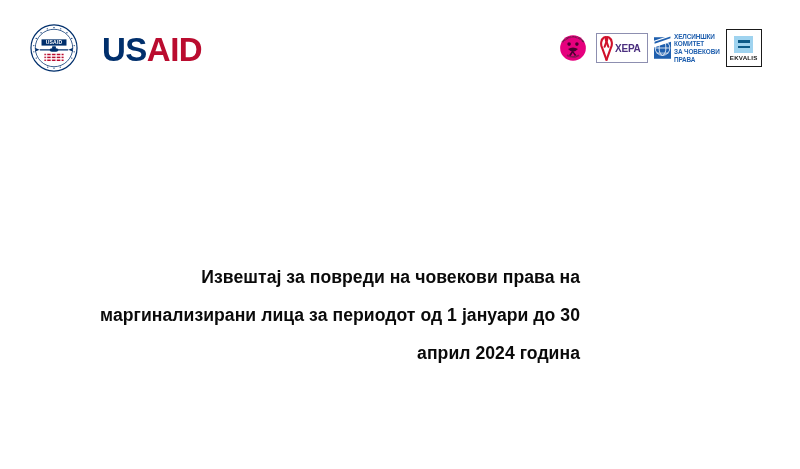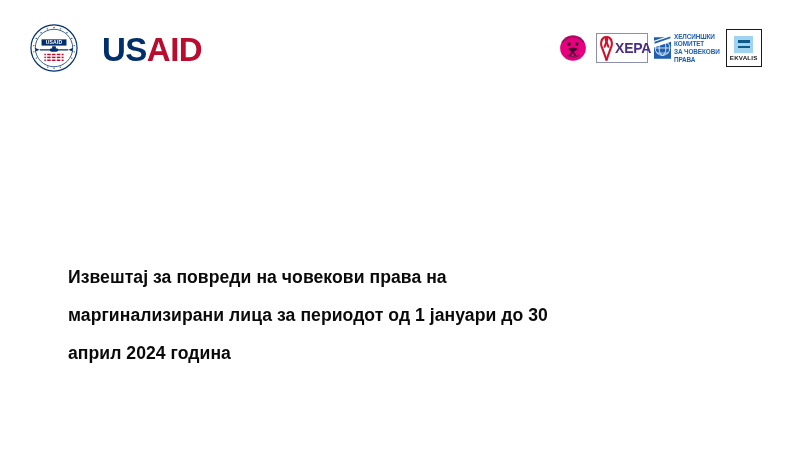--- a/index.html
+++ b/index.html
@@ -101,21 +101,21 @@
     background: #ffffff;
   }
   .hera-ribbon {
     width: 15px;
     height: 26px;
     flex: 0 0 15px;
   }
   .hera-text {
     font-family: "Liberation Sans", sans-serif;
     font-weight: bold;
-    font-size: 14px;
+    font-size: 10px;
     letter-spacing: -0.2px;
     color: #4b2f7f;
     white-space: nowrap;
   }
 
   
   .logo-helsinki {
     display: flex;
     align-items: center;
     gap: 3px;
@@ -178,24 +178,24 @@
     font-weight: bold;
     font-size: 6.2px;
     letter-spacing: 0.2px;
     color: #1a1a1a;
     white-space: nowrap;
   }
 
   
   .title-block {
     position: absolute;
-    left: 12px;
+    left: 4px;
     top: 258px;
     width: 632px;
-    text-align: left;
+    text-align: right;
   }
   .doc-title {
     font-family: "Liberation Sans", sans-serif;
     font-weight: bold;
     font-size: 17.6px;
     line-height: 38px;
     color: #0a0a0a;
     margin: 0;
     padding: 0 56px;
     letter-spacing: 0.05px;

